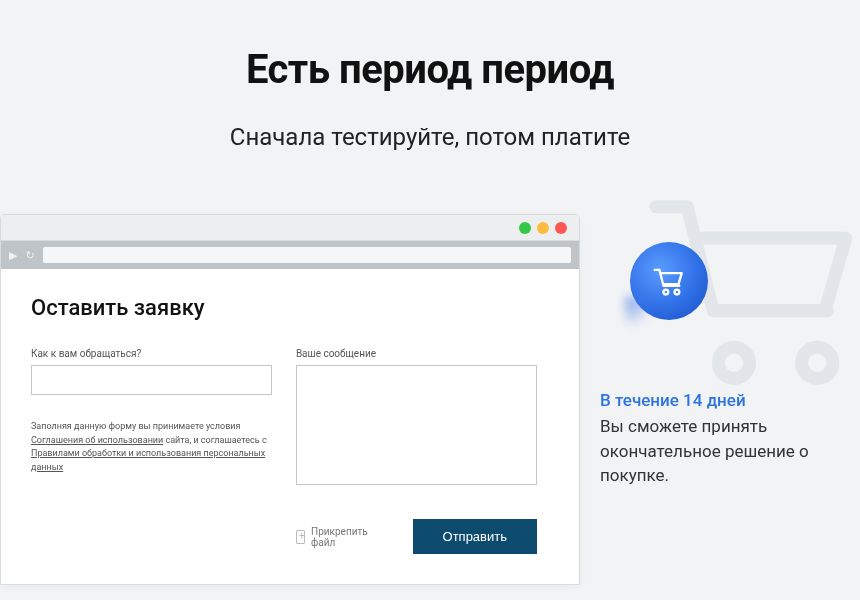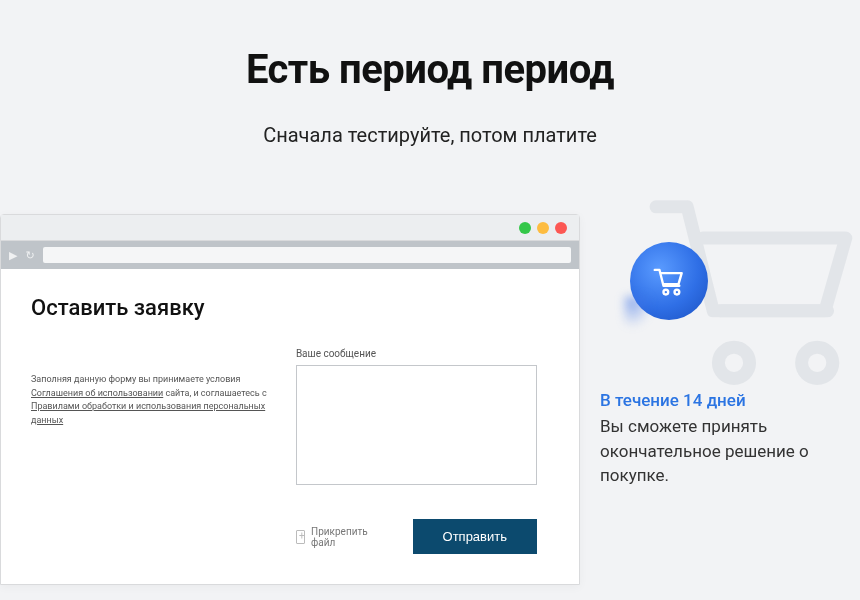--- a/index.html
+++ b/index.html
@@ -12,21 +12,21 @@
   .hero-title {
     text-align: center;
     font-size: 40px;
     font-weight: 700;
     color: #111;
     margin-top: 46px;
     letter-spacing: -0.5px;
   }
   .hero-subtitle {
     text-align: center;
-    font-size: 20px;
+    font-size: 24px;
     font-weight: 400;
     color: #222;
     margin-top: 30px;
   }
 
   
   .browser {
     position: absolute;
     left: 0;
     top: 214px;
@@ -213,20 +213,24 @@
   <div class="browser-toolbar">
     <span class="tb-icon">▶</span>
     <span class="tb-icon">↻</span>
     <div class="tb-url"></div>
   </div>
   <div class="browser-body">
     <h2 class="form-title">Оставить заявку</h2>
 
     <div class="form-row">
       <div class="col-left">
+        <div class="field-block">
+          <label class="field-label">Как к вам обращаться?</label>
+          <input class="text-input" type="text" value="" style="">
+        </div>
         <p class="legal">
           <span>Заполняя данную форму вы принимаете условия </span><span class="u">Соглашения об использовании</span><span> сайта, и соглашаетесь с </span><span class="u">Правилами обработки и использования персональных данных</span>
         </p>
       </div>
       <div class="col-right">
         <div class="field-block" style="margin-bottom:0;">
           <label class="field-label">Ваше сообщение</label>
           <textarea class="textarea" style=""></textarea>
         </div>
         <div class="form-footer">

